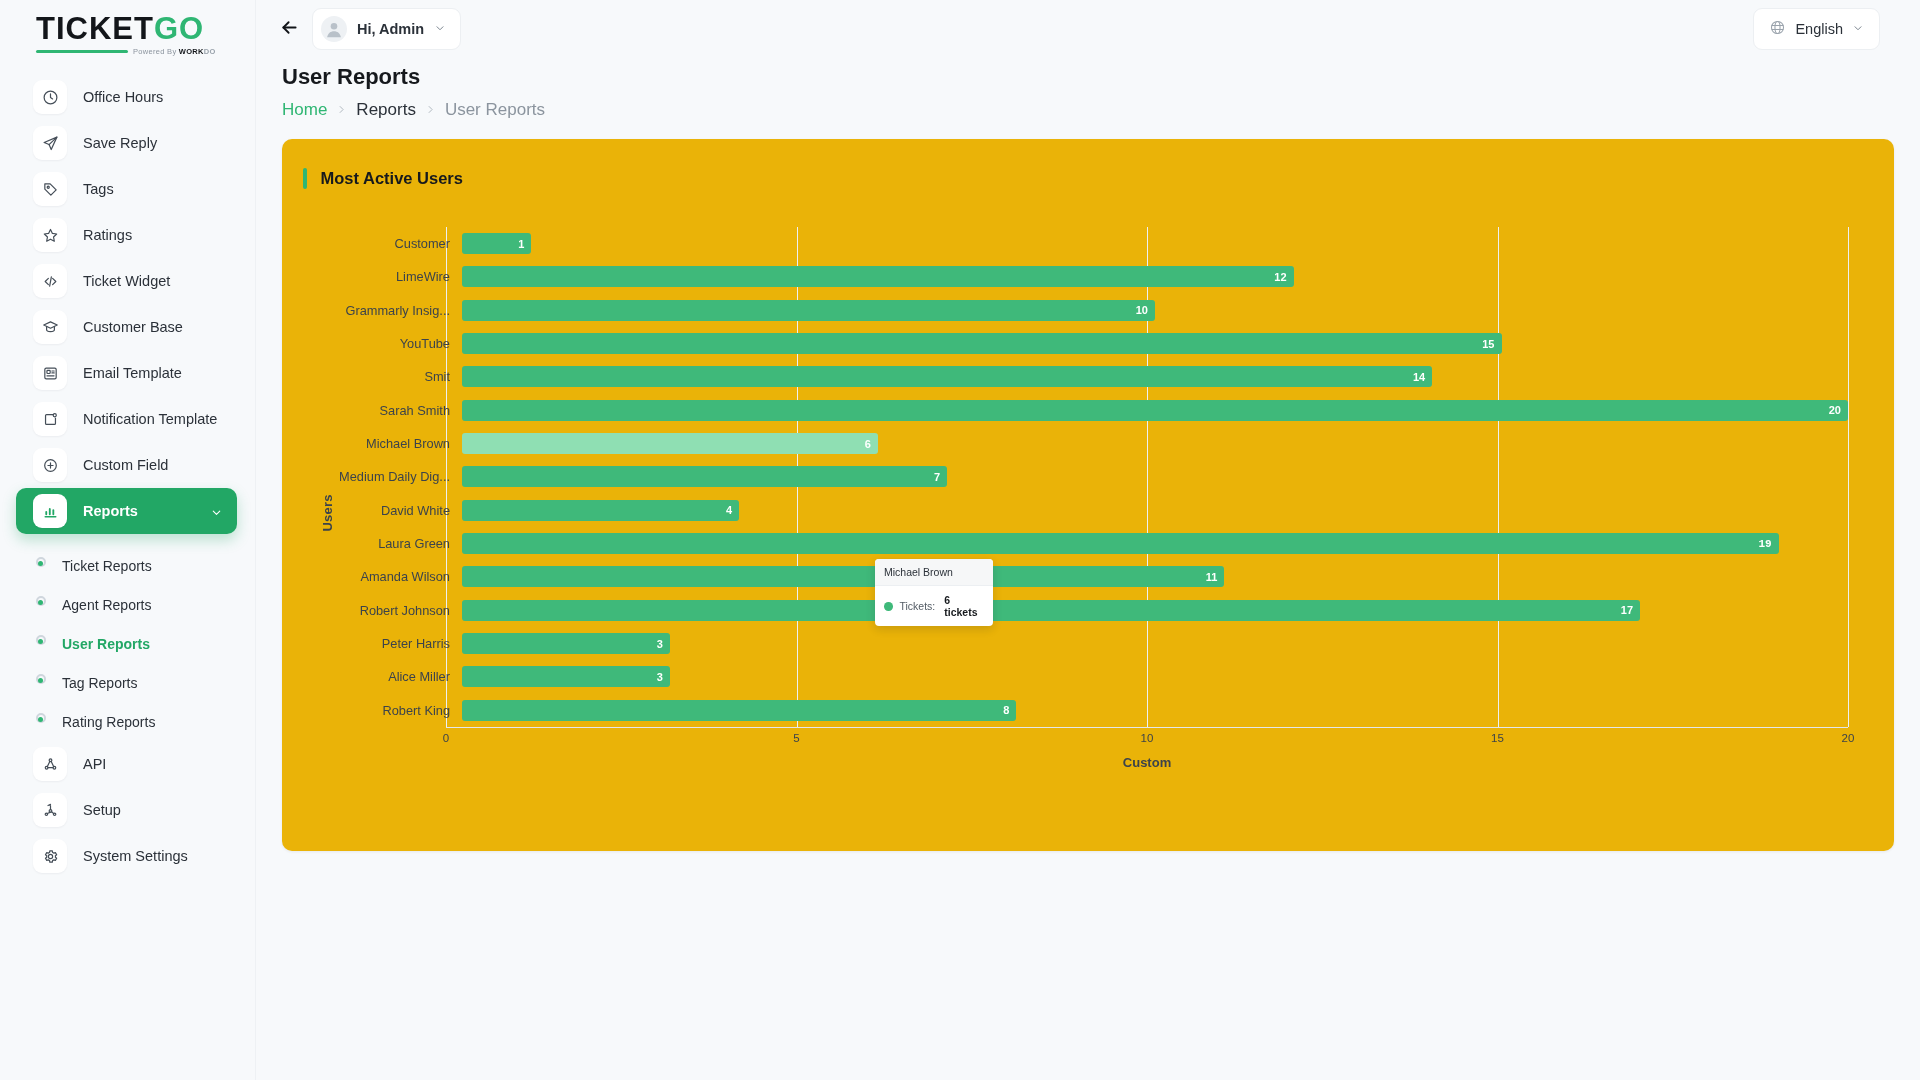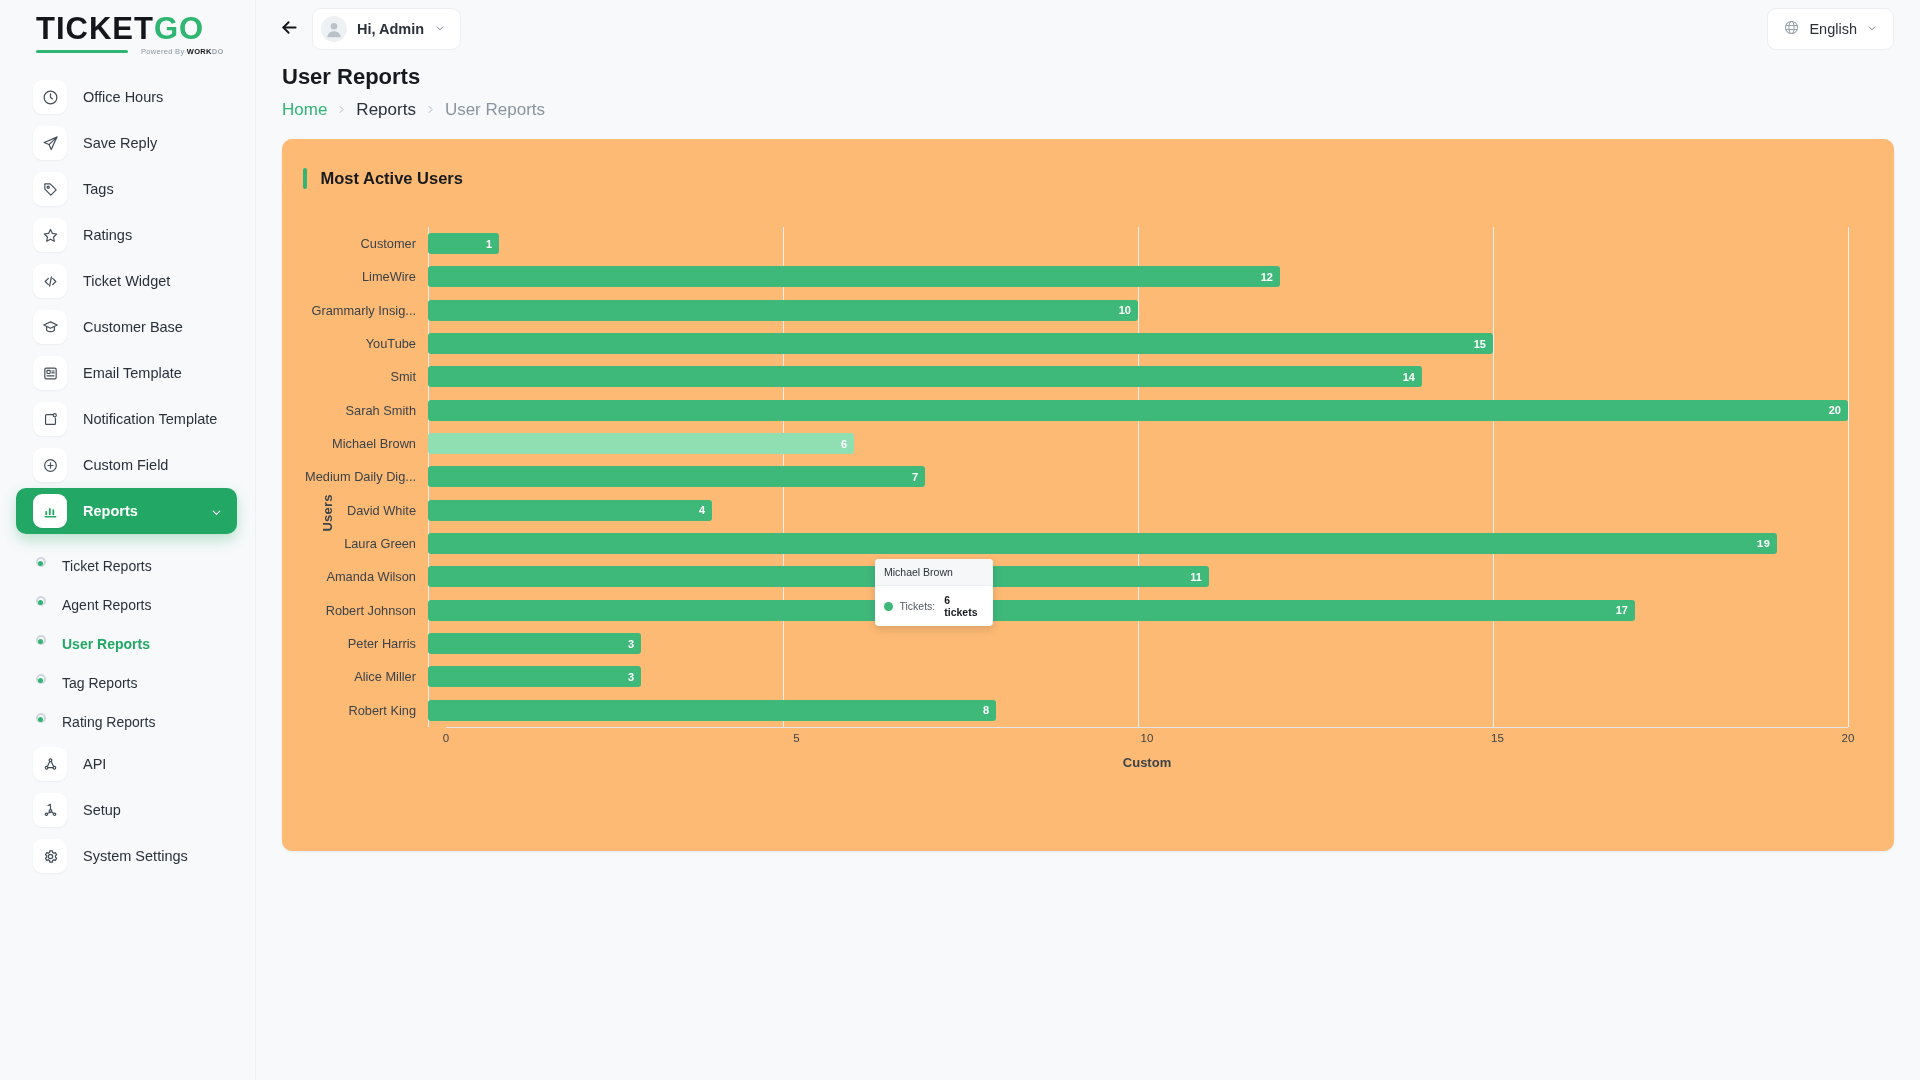--- a/index.html
+++ b/index.html
@@ -31,21 +31,21 @@
     line-height: 1;
   }
   .logo-text {
     font-size: 31px; font-weight: 700; letter-spacing: 1px;
     display: flex; align-items: baseline;
   }
   .logo-ticket { color: #13161a; }
   .logo-go { color: #2fb673; }
   .logo-under {
     display: flex; align-items: center; width: 100%;
-    margin-top: 4px; gap: 13px; justify-content: flex-end;
+    margin-top: 4px; gap: 5px; justify-content: flex-end;
   }
   .logo-bar { height: 3px; width: 92px; background: #2fb673; border-radius: 2px; }
   .logo-powered {
     font-size: 7.5px; color: #8b949e; letter-spacing: .3px; white-space: nowrap;
   }
   .logo-powered b { color: #13161a; font-weight: 700; }
   .logo-powered .wd-do { color: #9aa3ac; font-weight: 700; }
 
   .nav { padding: 6px 0 20px 0; }
   .nav-item {
@@ -97,21 +97,21 @@
     content: ""; position: absolute; left: 0px; top: 2px;
     width: 5px; height: 5px; border-radius: 50%; background: #2fb673;
   }
   .subnav-label { font-size: 14px; color: #2b3139; margin-top: 8px; }
   .subnav-item.active .subnav-label { color: #22a765; font-weight: 700; }
 
   
   .main { flex: 1; height: 1080px; overflow: hidden; position: relative; }
   .topbar {
     height: 58px; display: flex; align-items: center;
-    padding: 0 26px 0 16px;
+    padding: 0 40px 0 16px;
     justify-content: space-between;
   }
   .back-btn {
     width: 34px; height: 34px; display: flex; align-items: center;
     justify-content: center; cursor: pointer; margin-right: 6px;
   }
   .back-btn svg { width: 21px; height: 21px; stroke: #111418; fill: none;
     stroke-width: 2.1; stroke-linecap: round; stroke-linejoin: round; }
   .user-chip {
     display: flex; align-items: center; gap: 10px;
@@ -143,21 +143,21 @@
   .page-title { font-size: 22px; font-weight: 700; color: #16191d; }
   .breadcrumb { display: flex; align-items: center; gap: 9px; margin-top: 10px; }
   .bc-item { font-size: 17px; color: #2b3139; cursor: pointer; }
   .bc-item.home { color: #2fb673; }
   .bc-item.current { color: #8b949e; cursor: default; }
   .bc-sep svg { width: 11px; height: 11px; stroke: #aab2ba; fill: none;
     stroke-width: 2; stroke-linecap: round; stroke-linejoin: round; }
 
   .card {
     margin: 19px 26px 0 26px;
-    background: #fdba74;
+    background: #eab308;
     border-radius: 10px;
     box-shadow: 0 1px 3px rgba(16,24,40,.07);
     height: 712px;
     position: relative;
   }
   .card-head {
     display: flex; align-items: center;
     padding: 22px 0 0 0; height: 56px;
   }
   .card-accent {
@@ -175,21 +175,21 @@
   .axis-y-title {
     position: absolute;
     left: 5px; top: 50%;
     transform: translateY(-50%) rotate(-90deg);
     transform-origin: center;
     font-size: 13px; color: #3c434b; font-weight: 700;
     letter-spacing: .2px;
   }
   .plot {
     position: absolute;
-    left: 124px; right: 24px; top: 14px; height: 500px;
+    left: 142px; right: 24px; top: 14px; height: 500px; padding-left: 16px;
   }
   .rows { position: relative; width: 100%; height: 100%; }
   .row {
     position: absolute; left: 0; right: 0;
     height: 27.7px;
     display: flex; align-items: center;
   }
   .row-label {
     position: absolute;
     right: calc(100% + 12px);

